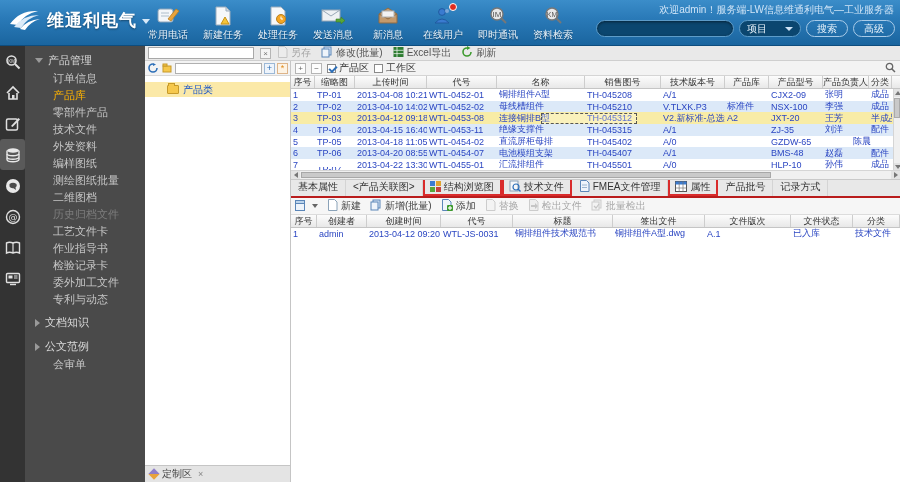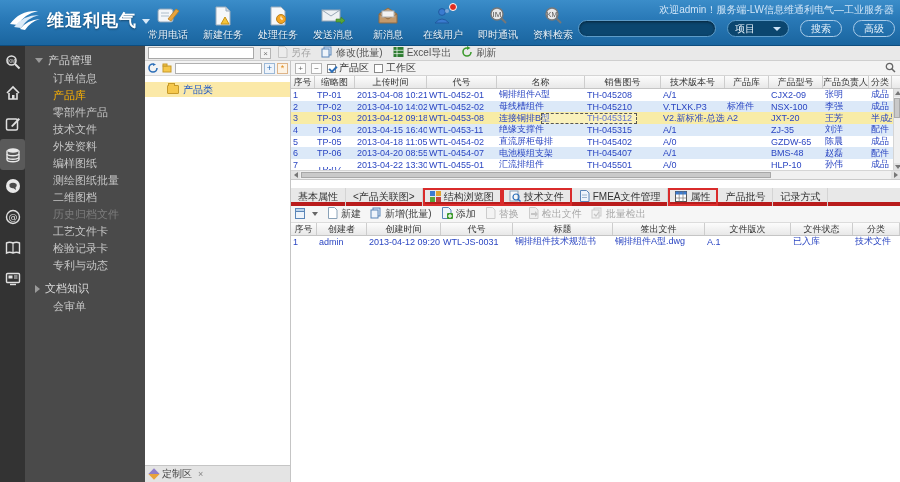--- a/index.html
+++ b/index.html
@@ -14,21 +14,21 @@
 .logo-text { color:#fff; font-size:17px; font-weight:bold; letter-spacing:1px; text-shadow:0 1px 2px rgba(0,0,0,.4); }
 .logo-caret { width:0; height:0; border-left:4px solid transparent; border-right:4px solid transparent; border-top:5px solid #d7e9f8; margin-top:3px; }
 
 .nav-icons { position:absolute; left:146px; top:5px; display:flex; gap:11px; }
 .nav-item { width:44px; display:flex; flex-direction:column; align-items:center; cursor:pointer; }
 .nav-ico { position:relative; width:26px; height:22px; display:flex; align-items:center; justify-content:center; }
 .nav-label { font-size:10px; color:#eaf4fc; margin-top:1px; text-shadow:0 1px 1px rgba(0,0,0,.4); white-space:nowrap; }
 .badge-dot { position:absolute; right:-1px; top:-2px; width:8px; height:8px; border-radius:50%; background:#e32b1e; border:1px solid #fff; }
 
 .welcome { position:absolute; right:6px; top:3px; font-size:10px; color:#cfe4f7; }
-.searchbar { position:absolute; right:5px; top:20px; display:flex; align-items:center; gap:11px; }
+.searchbar { position:absolute; right:5px; top:20px; display:flex; align-items:center; gap:5px; }
 .search-pill { width:138px; height:17px; background:#0b466f; border:1px solid #5d9cc9; border-radius:9px;
   color:#eaf4fc; font-size:10px; padding:0 8px; outline:none; box-shadow:inset 0 1px 3px rgba(0,0,0,.5); }
 .drop-pill { width:62px; height:17px; background:#0b466f; border:1px solid #5d9cc9; border-radius:9px;
   color:#eaf4fc; font-size:10px; display:flex; align-items:center; justify-content:space-between; padding:0 7px; cursor:pointer; }
 .drop-caret { width:0;height:0;border-left:4px solid transparent;border-right:4px solid transparent;border-top:4px solid #cfe4f7; }
 .pill-btn { height:17px; padding:0 10px; border:1px solid #a8cbe8; border-radius:9px; background:transparent;
   color:#eaf4fc; font-size:10px; display:flex; align-items:center; cursor:pointer; }
 
 
 .rail { position:absolute; left:0; top:46px; width:25px; height:436px; background:#333; }
@@ -95,21 +95,21 @@
 .v-thumb { position:absolute; top:9px; left:0; width:6px; height:20px; background:#c9c9c9; border:1px solid #aaa; cursor:grab; }
 .hscroll { position:absolute; left:0; bottom:0; width:100%; height:9px; background:#f0f0f0; border-top:1px solid #d5d5d5; }
 .h-arr { position:absolute; top:0; width:9px; height:8px; background:#e3e3e3; display:flex; align-items:center; justify-content:center; cursor:pointer; }
 .h-thumb { position:absolute; left:10px; top:1px; width:470px; height:6px; background:#cacaca; border:1px solid #a8a8a8; cursor:grab; }
 .tri { width:0; height:0; }
 .tri.up { border-left:3px solid transparent; border-right:3px solid transparent; border-bottom:4px solid #777; }
 .tri.down { border-left:3px solid transparent; border-right:3px solid transparent; border-top:4px solid #777; }
 .tri.left { border-top:3px solid transparent; border-bottom:3px solid transparent; border-right:4px solid #777; }
 .tri.right { border-top:3px solid transparent; border-bottom:3px solid transparent; border-left:4px solid #777; }
 
-.tab-bar { height:18px; background:#e8e8e8; border-bottom:4px solid #b91c1c; display:flex; align-items:flex-start; font-size:10px; color:#333;margin-top:8px; }
+.tab-bar { height:18px; background:#e8e8e8; border-bottom:2px solid #b91c1c; display:flex; align-items:flex-end; font-size:10px; color:#333; }
 .tab { height:18px; padding:0 7px; display:flex; align-items:center; gap:3px; border-right:1px solid #d4d4d4; cursor:pointer; white-space:nowrap; }
 .tab.red-ann { outline:2px solid #d92b2b; outline-offset:-2px; }
 
 .toolbar2 { height:17px; background:#f6f6f6; border-bottom:1px solid #dcdcdc; display:flex; align-items:center; gap:9px; padding-left:4px; font-size:10px; color:#444; }
 .t2-btn { display:flex; align-items:center; gap:3px; cursor:pointer; white-space:nowrap; }
 .t2-btn.disabled { opacity:.45; cursor:default; }
 .t2-caret { width:0;height:0;border-left:3px solid transparent;border-right:3px solid transparent;border-top:4px solid #666; margin-left:1px; }
 .lower-blank { background:#fff; }
 </style>
 </head>
@@ -290,25 +290,31 @@
       <div class="sb-item">订单信息</div>
       <div class="sb-item active">产品库</div>
       <div class="sb-item">零部件产品</div>
       <div class="sb-item">技术文件</div>
       <div class="sb-item">外发资料</div>
       <div class="sb-item">编样图纸</div>
       <div class="sb-item">测绘图纸批量</div>
       <div class="sb-item">二维图档</div>
       <div class="sb-item dim">历史归档文件</div>
       <div class="sb-item">工艺文件卡</div>
+      <div class="sb-item">作业指导书</div>
       <div class="sb-item">检验记录卡</div>
+      <div class="sb-item">委外加工文件</div>
       <div class="sb-item">专利与动态</div>
       <div class="sb-group">
         <span class="sb-arrow-right"></span>
         <span>文档知识</span>
+      </div>
+      <div class="sb-group">
+        <span class="sb-arrow-right"></span>
+        <span>公文范例</span>
       </div>
       <div class="sb-item">会审单</div>
     </div>
 
   <div class="main">
 
     <div class="main-toolbar">
       <input class="mt-input" style="">
       <div class="mt-mini">×</div>
       <div id="mt-btns" style="display:flex;gap:10px;align-items:center;">
@@ -466,21 +472,21 @@
             <div class="trow">
               <div class="td" style="width: 24px;">5</div>
               <div class="td" style="width: 40px;">TP-05</div>
               <div class="td" style="width: 72px;">2013-04-18 11:05</div>
               <div class="td" style="width: 70px;">WTL-0454-02</div>
               <div class="td" style="width: 88px;">直流屏柜母排</div>
               <div class="td" style="width: 76px;">TH-045402</div>
               <div class="td" style="width: 64px;">A/0</div>
               <div class="td" style="width: 44px;"></div>
               <div class="td" style="width: 54px;">GZDW-65</div>
-              <div class="td" style="width: 46px;">陈晨</div>
+              <div class="td" style="width: 46px; margin-left: 28px;">陈晨</div>
               <div class="td" style="width: 23px;">成品</div>
             </div>
             <div class="trow alt">
               <div class="td" style="width: 24px;">6</div>
               <div class="td" style="width: 40px;">TP-06</div>
               <div class="td" style="width: 72px;">2013-04-20 08:55</div>
               <div class="td" style="width: 70px;">WTL-0454-07</div>
               <div class="td" style="width: 88px;">电池模组支架</div>
               <div class="td" style="width: 76px;">TH-045407</div>
               <div class="td" style="width: 64px;">A/1</div>

